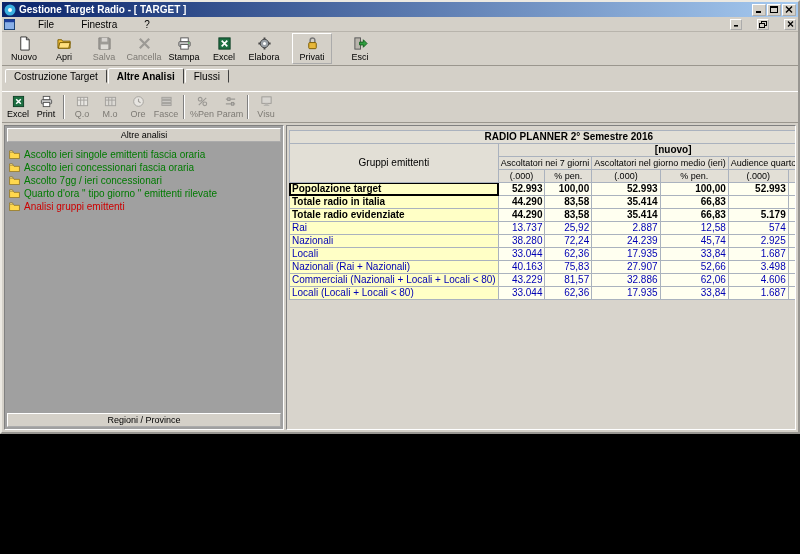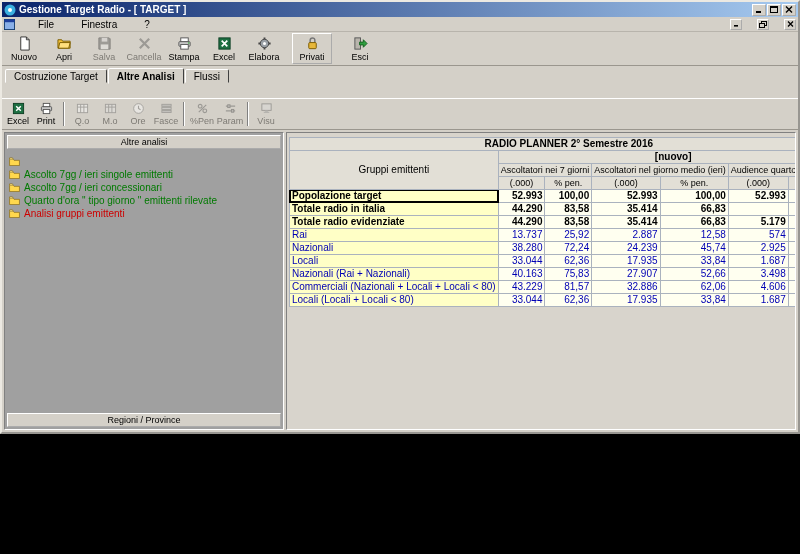--- a/index.html
+++ b/index.html
@@ -24,21 +24,21 @@
   
   .toolbar{flex:0 0 32px;display:flex;align-items:flex-end;padding:1px 2px;border-bottom:1px solid #9a968e;background:var(--chrome,#d4d0c8);}
   .tbtn{width:40px;display:flex;flex-direction:column;align-items:center;justify-content:flex-start;gap:1px;padding:2px 0 1px;background:transparent;border:1px solid transparent;font-family:"Liberation Sans",sans-serif;font-size:9px;color:#000;}
   .tbtn.outlined{border:1px outset #fff;background:var(--chrome,#d4d0c8);}
   .tbtn .ticn{height:15px;display:flex;align-items:center;}
   .tbtn.disabled .ticn{filter:grayscale(1) opacity(.45);}
   .tbtn.disabled{color:#7d7a74;}
   .tsep{width:2px;margin:2px 3px;border-left:1px solid #808080;border-right:1px solid #fff;}
 
   
-  .tabrow{flex:0 0 17px;display:flex;align-items:flex-end;padding:2px 0 15px 3px;border-bottom:1px solid #fff;background:var(--chrome,#d4d0c8);}
+  .tabrow{flex:0 0 17px;display:flex;align-items:flex-end;padding:2px 0 8px 3px;border-bottom:1px solid #fff;background:var(--chrome,#d4d0c8);}
   .tab{font-size:10px;height:14px;line-height:13px;padding:0 8px;background:var(--chrome,#d4d0c8);border:1px solid;border-color:#fff #404040 transparent #fff;border-radius:2px 2px 0 0;margin-right:1px;}
   .tab.active{font-weight:bold;height:16px;line-height:15px;margin-bottom:-1px;}
 
   
   .toolbar2{flex:0 0 28px;display:flex;align-items:stretch;padding:1px 2px;border-bottom:1px solid #9a968e;background:var(--chrome,#d4d0c8);}
   .t2btn{width:28px;display:flex;flex-direction:column;align-items:center;gap:1px;padding:1px 0;background:transparent;border:1px solid transparent;font-family:"Liberation Sans",sans-serif;font-size:9px;color:#000;}
   .t2btn .ticn{height:13px;display:flex;align-items:center;}
   .t2btn.disabled .ticn{filter:grayscale(1) opacity(.45);}
   .t2btn.disabled{color:#7d7a74;}
 
@@ -321,29 +321,30 @@
     <div class="sidebar">
       <div class="side-header"><span>Altre analisi</span></div>
       <div class="side-list">
         <div class="side-item">
           <span class="ficon">
               <svg width="11" height="9" viewBox="0 0 12 10">
                 <path d="M.5 2.5h4l1 1.2h6V9.5H.5z" fill="#ffd84d" stroke="#8a6d1a" stroke-width=".8"></path>
                 <path d="M.5 2.5V1h3.2l.9 1.5" fill="#ffe98a" stroke="#8a6d1a" stroke-width=".8"></path>
               </svg>
             </span>
+          <span>Ascolto ieri singole emittenti fascia oraria</span>
         </div>
         <div class="side-item">
           <span class="ficon">
               <svg width="11" height="9" viewBox="0 0 12 10">
                 <path d="M.5 2.5h4l1 1.2h6V9.5H.5z" fill="#ffd84d" stroke="#8a6d1a" stroke-width=".8"></path>
                 <path d="M.5 2.5V1h3.2l.9 1.5" fill="#ffe98a" stroke="#8a6d1a" stroke-width=".8"></path>
               </svg>
             </span>
-          <span>Ascolto 7gg / ieri singole emittenti</span>
+          <span>Ascolto ieri concessionari fascia oraria</span>
         </div>
         <div class="side-item">
           <span class="ficon">
               <svg width="11" height="9" viewBox="0 0 12 10">
                 <path d="M.5 2.5h4l1 1.2h6V9.5H.5z" fill="#ffd84d" stroke="#8a6d1a" stroke-width=".8"></path>
                 <path d="M.5 2.5V1h3.2l.9 1.5" fill="#ffe98a" stroke="#8a6d1a" stroke-width=".8"></path>
               </svg>
             </span>
           <span>Ascolto 7gg / ieri concessionari</span>
         </div>

